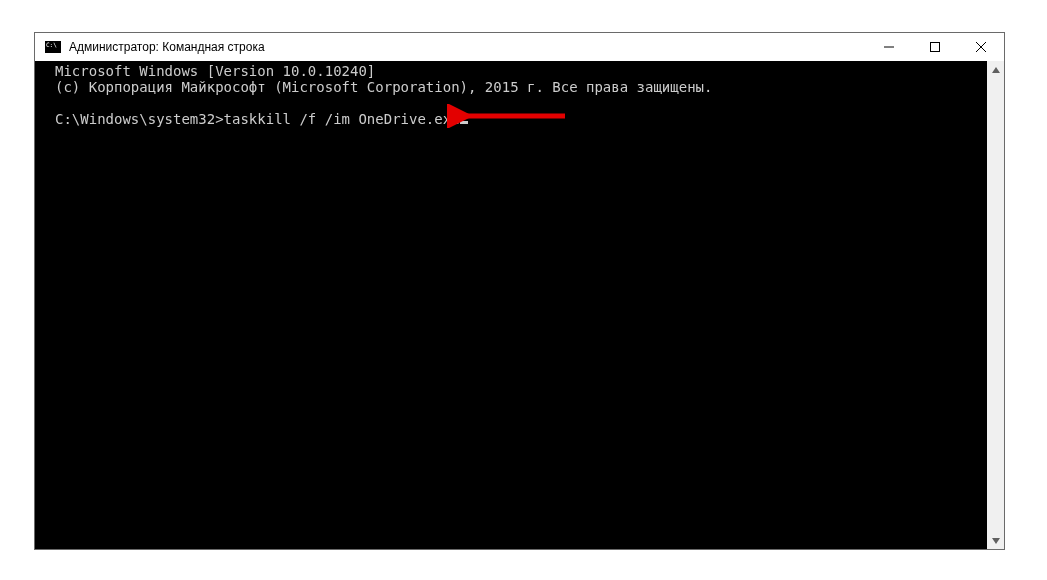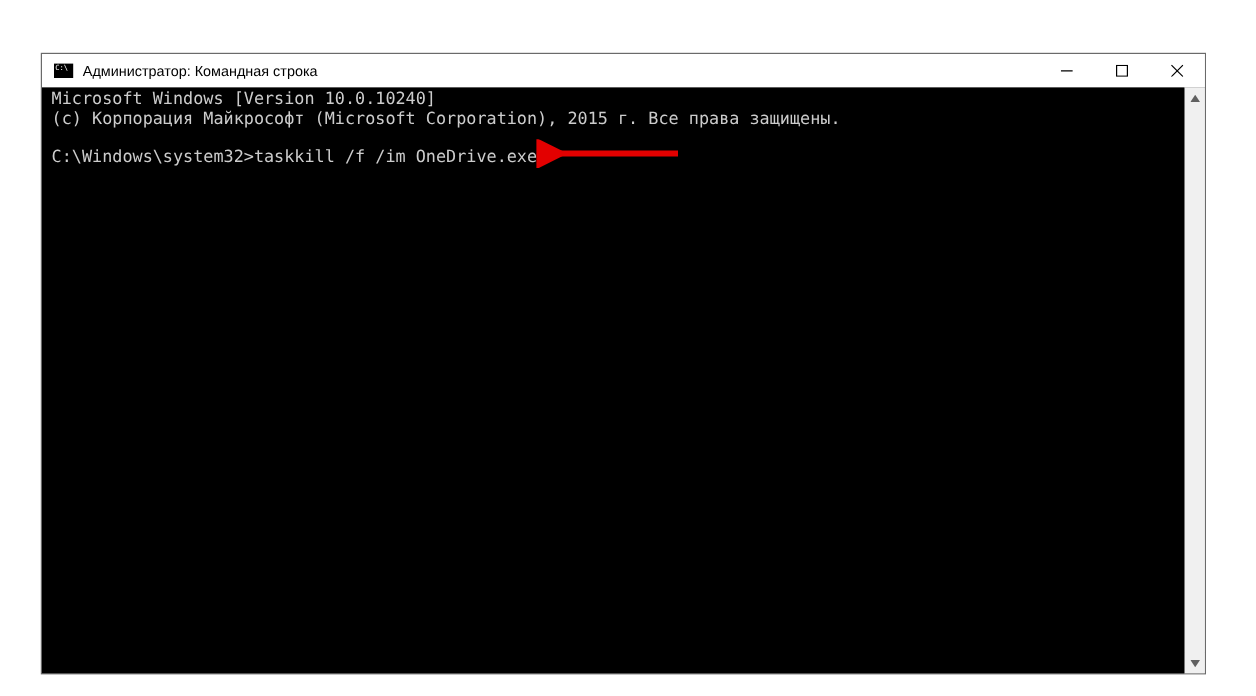--- a/index.html
+++ b/index.html
@@ -7,21 +7,21 @@
     padding: 0;
     background: #ffffff;
     font-family: "Segoe UI", sans-serif;
     width: 1047px;
     height: 580px;
     overflow: hidden;
   }
   .window {
     position: absolute;
     left: 34px;
-    top: 44px;
+    top: 32px;
     width: 969px;
     height: 516px;
     background: #ffffff;
     border: 1px solid #6a6a6a;
     box-shadow: 0 0 0 0 rgba(0,0,0,0);
     display: flex;
     flex-direction: column;
   }
   .titlebar {
     height: 28px;
@@ -87,21 +87,21 @@
     background: #000000;
     min-height: 0;
   }
   .terminal {
     flex: 1 1 auto;
     background: #000000;
     color: #cccccc;
     font-family: Consolas, "Lucida Console", monospace;
     font-size: 14px;
     line-height: 16px;
-    padding: 2px 8px;
+    padding: 2px 20px;
     white-space: pre;
     overflow: hidden;
     position: relative;
   }
   .scrollbar {
     width: 17px;
     background: #f0f0f0;
     display: flex;
     flex-direction: column;
     flex: 0 0 auto;

